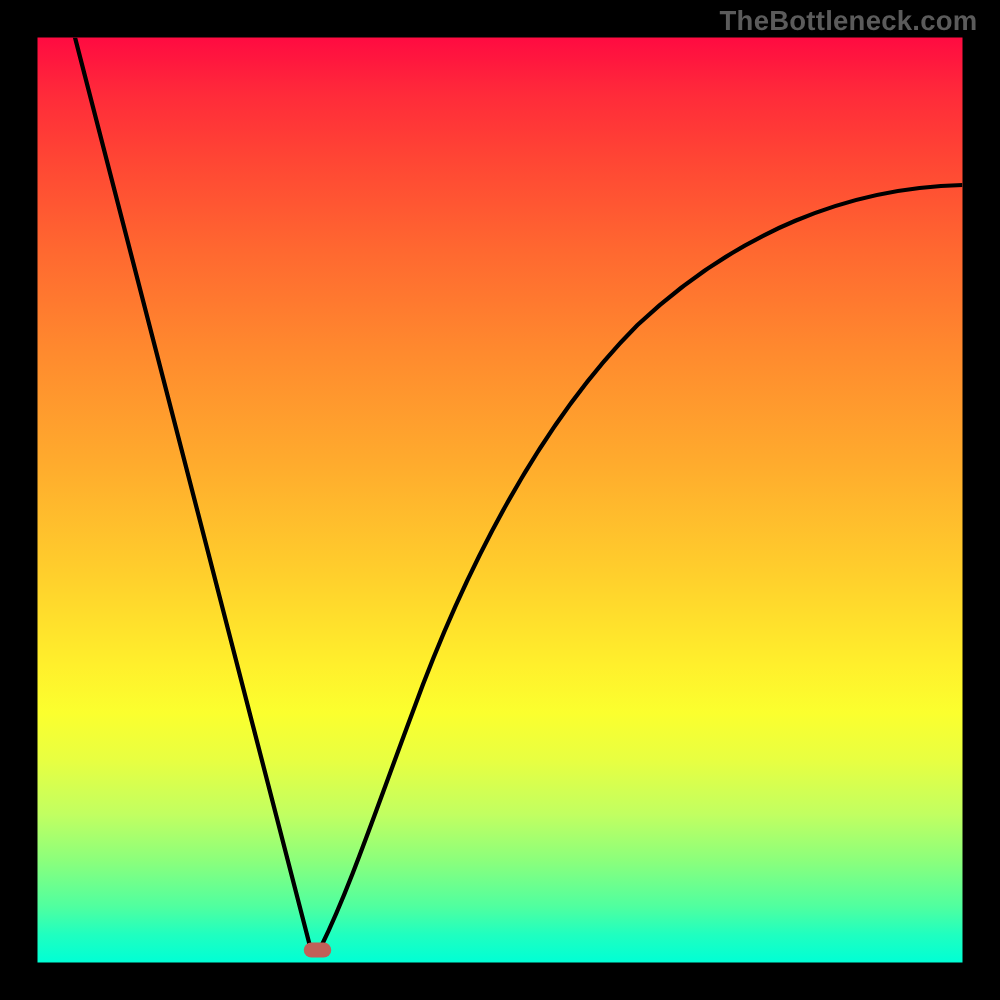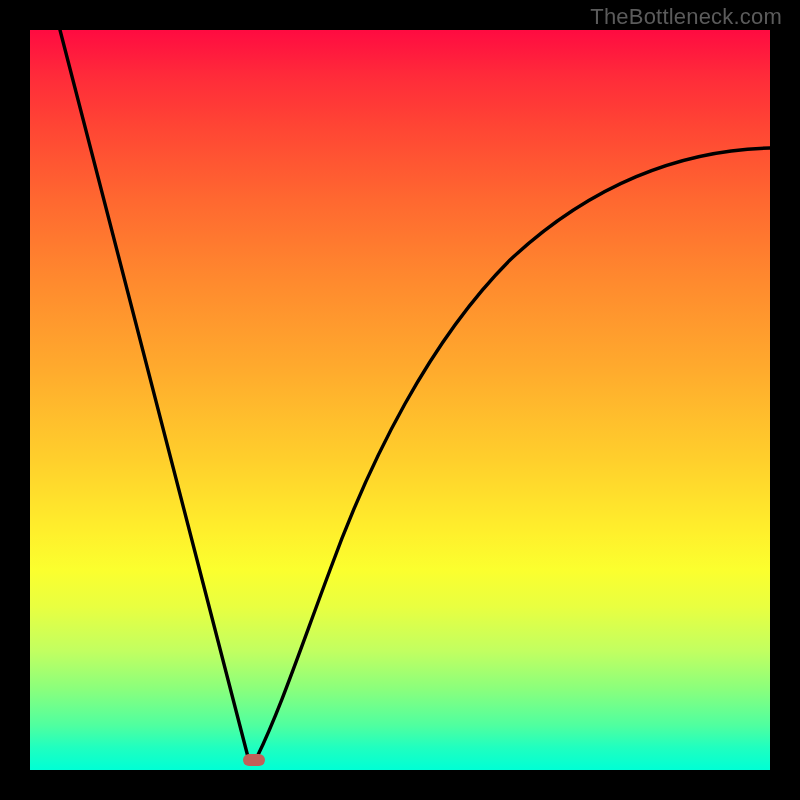--- a/index.html
+++ b/index.html
@@ -16,21 +16,21 @@
     width: 800px;
     height: 800px;
     background: #000;
   }
   .watermark {
     position: absolute;
     top: 4px;
     right: 18px;
     color: #5b5b5b;
     font-size: 22px;
-    font-weight: 400;
+    font-weight: 700;
     letter-spacing: 0.2px;
     z-index: 5;
     user-select: none;
   }
   
   .plot {
     position: absolute;
     left: 30px;
     top: 30px;
     width: 740px;

